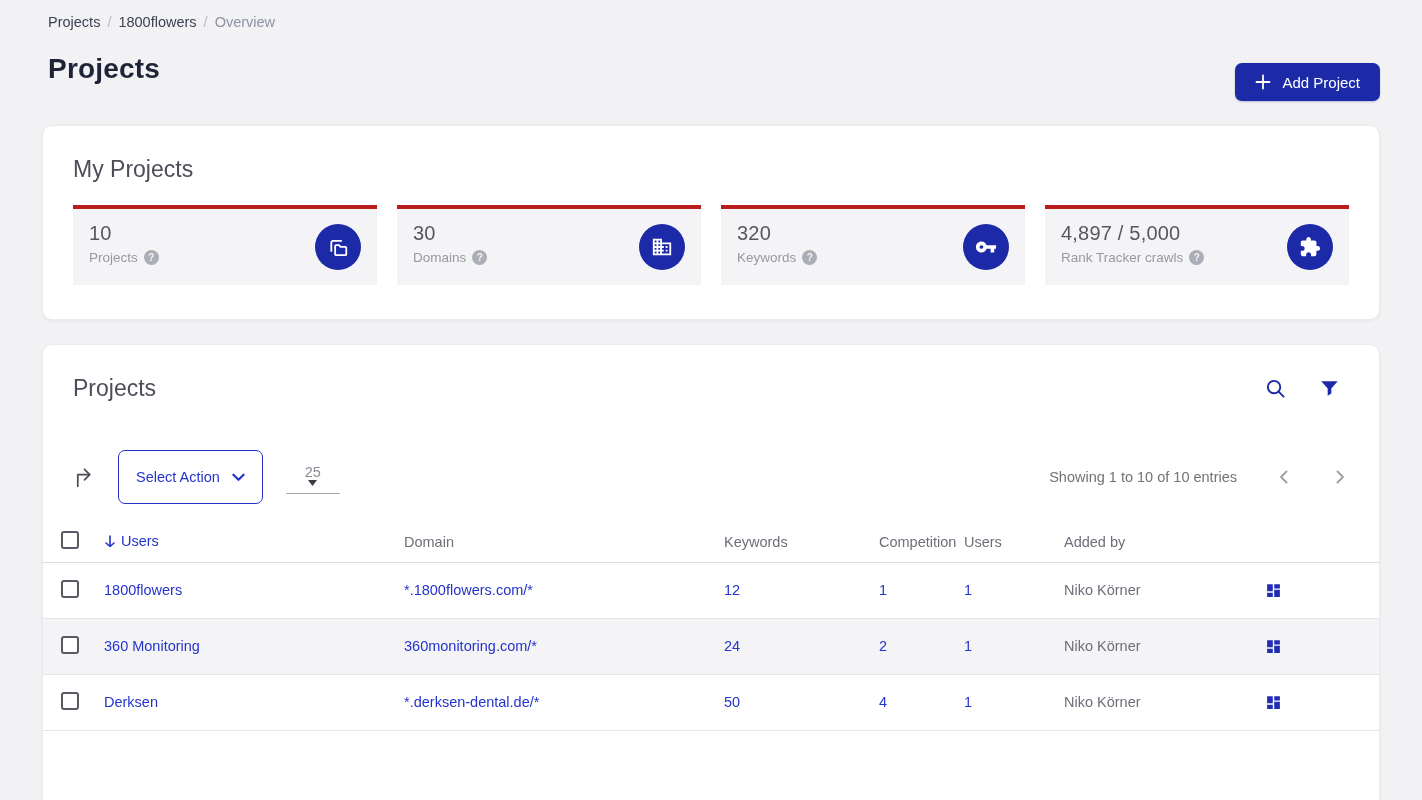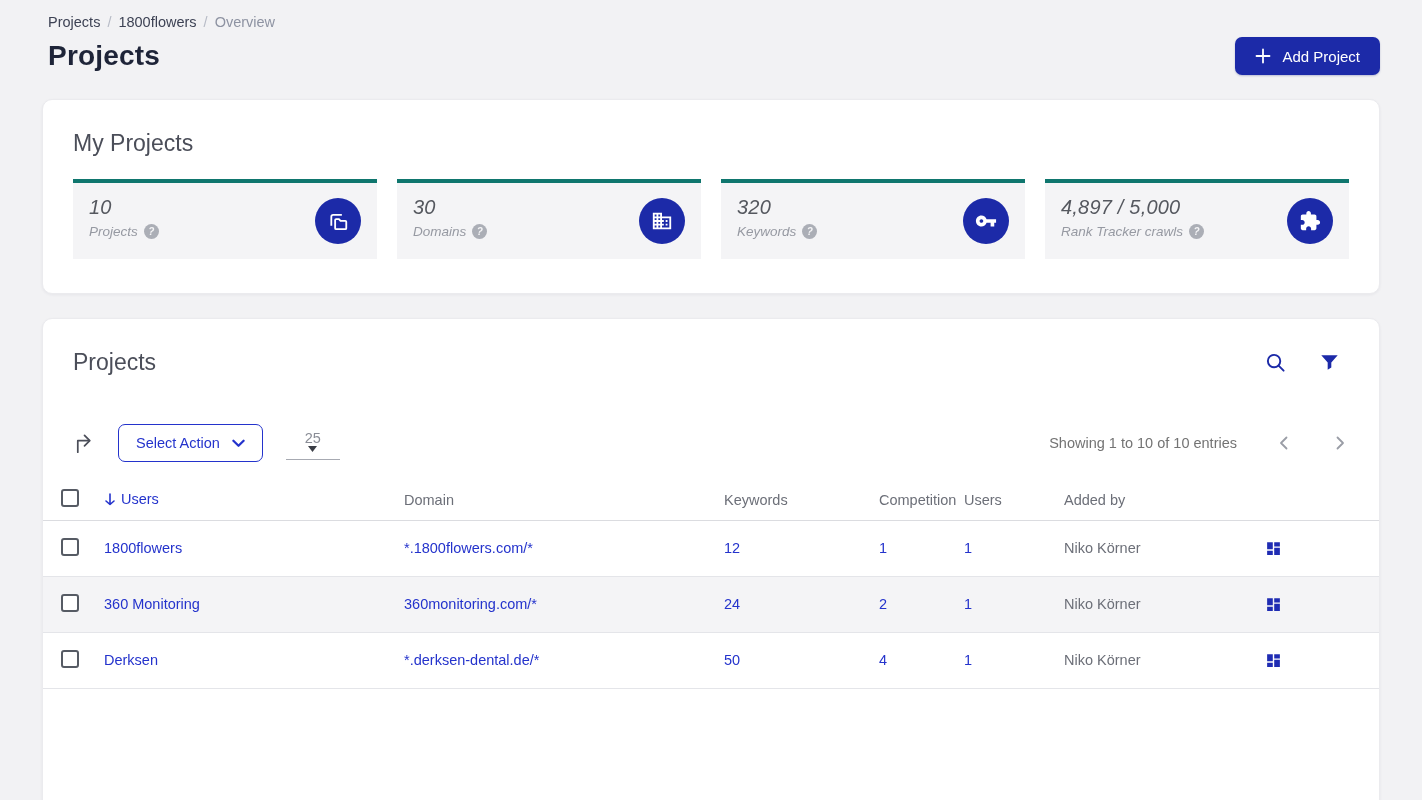--- a/index.html
+++ b/index.html
@@ -45,20 +45,21 @@
     height: 38px;
     padding: 0 20px;
     font-size: 15px;
     font-family: inherit;
     font-weight: 500;
     display: flex;
     align-items: center;
     gap: 11px;
     cursor: pointer;
     box-shadow: 0 1px 2px rgba(20,30,120,.25);
+    margin-top: 26px;
   }
 
   
   .panel {
     background: #fff;
     border-radius: 10px;
     border: 1px solid #ebebee;
     box-shadow: 0 1px 3px rgba(30,35,60,.06);
     margin-top: 24px;
   }
@@ -72,24 +73,23 @@
   .panel-stats { padding: 30px 30px 34px; }
   .stats-grid {
     margin-top: 22px;
     display: grid;
     grid-template-columns: repeat(4, 1fr);
     gap: 20px;
   }
   .stat-card {
     position: relative;
     background: #f4f4f6;
-    border-top: 4px solid #0f766e;
+    border-top: 4px solid #b91c1c;
     height: 80px;
     padding: 13px 16px 0;
-    font-style: italic;
   }
   .stat-value { font-size: 20px; color: #55585f; letter-spacing: .2px; }
   .stat-label {
     margin-top: 5px;
     font-size: 13.5px;
     color: #9699a2;
     display: flex;
     align-items: center;
     gap: 6px;
   }
@@ -133,21 +133,21 @@
     padding: 0 30px;
     display: flex;
     align-items: center;
   }
   .export-btn { background: none; border: none; cursor: pointer; display: flex; margin-right: 22px; }
   .btn-outline {
     background: #fff;
     border: 1.5px solid #2433cc;
     color: #2433cc;
     border-radius: 7px;
-    height: 38px;
+    height: 54px;
     padding: 0 17px;
     font-size: 14.5px;
     font-family: inherit;
     font-weight: 500;
     display: flex;
     align-items: center;
     gap: 12px;
     cursor: pointer;
   }
   .pagesize {

